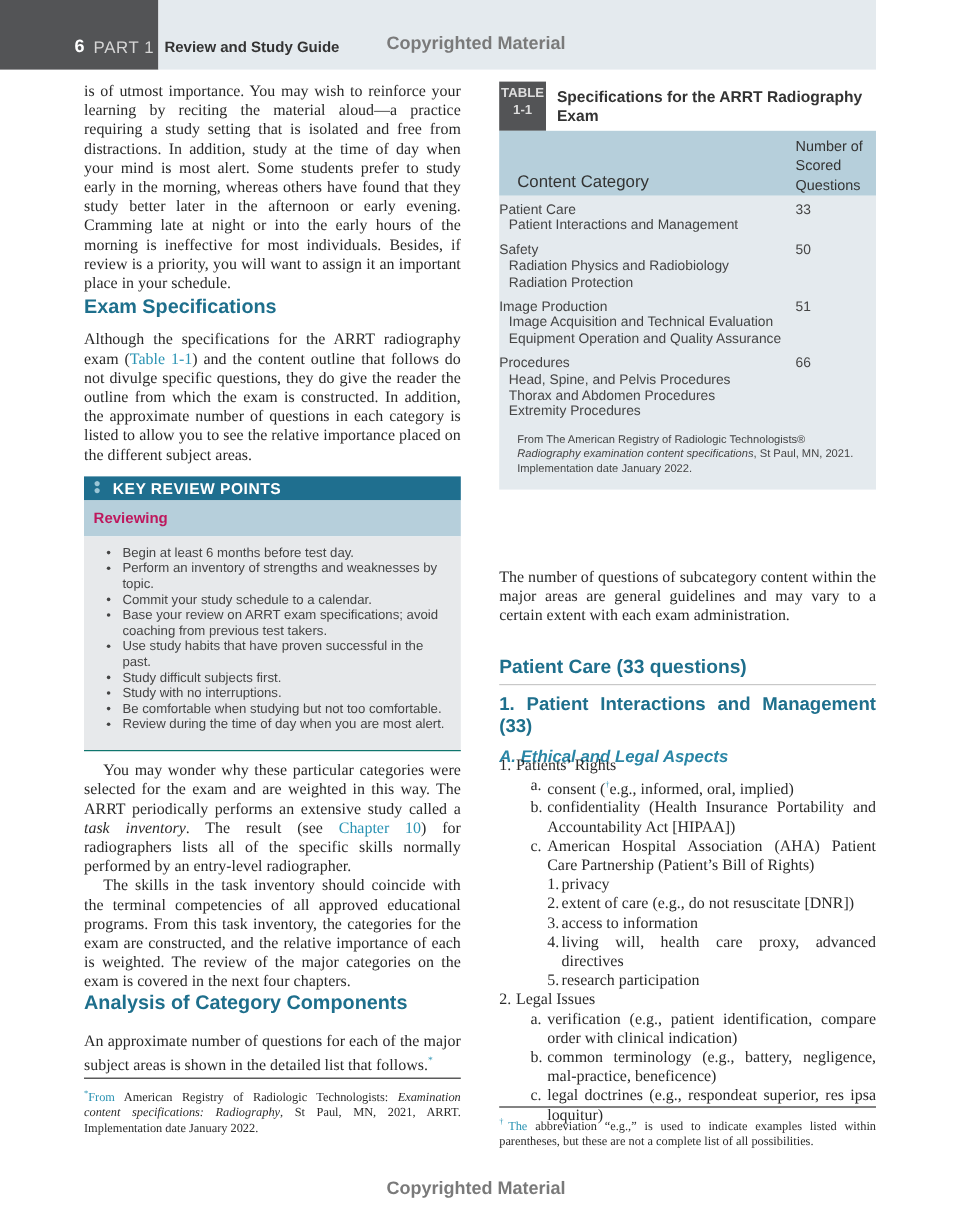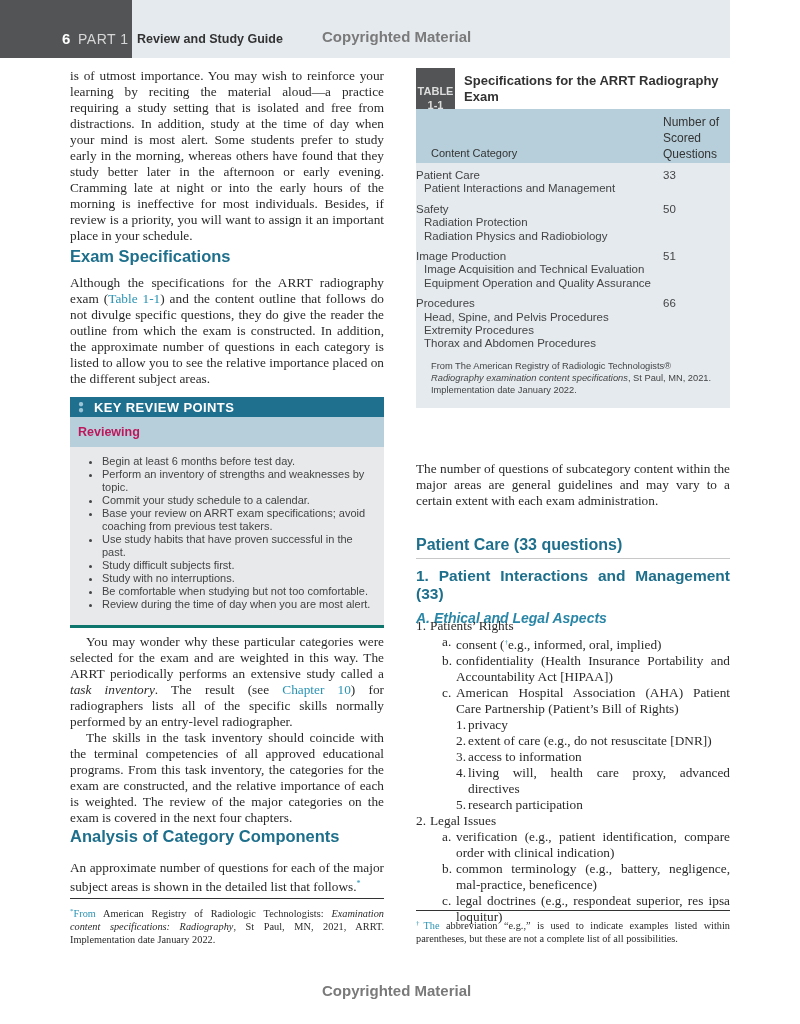--- a/index.html
+++ b/index.html
@@ -7,43 +7,43 @@
   .hdr-dark{position:absolute;left:0;top:0;width:132px;height:58px;background:#535456;}
   .hdr-light{position:absolute;left:132px;top:0;width:598px;height:58px;background:#e4eaee;}
   .pg-num{position:absolute;left:62px;top:30px;font:bold 15px "Liberation Sans",sans-serif;color:#fff;}
   .part{position:absolute;left:78px;top:31px;font:14px "Liberation Sans",sans-serif;color:#d6d6d6;letter-spacing:0.5px;}
   .guide{position:absolute;left:137px;top:32px;font:bold 12.5px "Liberation Sans",sans-serif;color:#333;}
   .copy-top{position:absolute;left:322px;top:28px;font:bold 15px "Liberation Sans",sans-serif;color:#7a7a7a;}
   .copy-bot{position:absolute;left:322px;top:982px;font:bold 15px "Liberation Sans",sans-serif;color:#7a7a7a;}
 
   .col{position:absolute;font-size:13.3px;line-height:16px;text-align:justify;}
   .left{left:70px;width:314px;}
-  .right{left:416px;width:314px;}
+  .right{left:416px;width:314px;margin-top:12px;}
   p{margin:0;}
   .indent{text-indent:16px;}
   h2{font:bold 16.5px "Liberation Sans",sans-serif;color:#1e6f8c;margin:0;}
   .link{color:#2a93b3;}
   i{font-style:italic;}
 
   
   .krp{position:absolute;left:70px;top:397px;width:314px;}
   .krp-head{background:#1f6f8f;color:#fff;height:20px;font:bold 13px "Liberation Sans",sans-serif;display:flex;align-items:center;padding-left:8px;letter-spacing:0.4px;}
   .krp-dots{display:inline-block;width:8px;margin-right:8px;color:#9cc6d6;font-size:10px;line-height:6px;}
   .krp-sub{background:#b6cfdb;height:30px;font:bold 12.5px "Liberation Sans",sans-serif;color:#be185d;padding-left:8px;display:flex;align-items:center;}
-  .krp-body{background:#e7e9eb;padding:8px 6px 14px 10px;border-bottom:3px solid #0f766e;}
+  .krp-body{background:#e7e9eb;padding:8px 6px 14px 10px;border-bottom:1px solid #0f766e;}
   .krp-body ul{margin:0;padding-left:22px;font:11px "Liberation Sans",sans-serif;color:#444;line-height:13px;}
   .krp-body li{margin:0;}
 
   
   .tbl{position:absolute;left:416px;top:68px;width:314px;}
   .tbl-top{display:flex;height:41px;}
-  .tbl-lab{width:43px;background:#535456;color:#ddd;font:bold 11px "Liberation Sans",sans-serif;text-align:center;padding-top:16px;line-height:14px;}
+  .tbl-lab{width:43px;background:#535456;color:#ddd;font:bold 11px "Liberation Sans",sans-serif;text-align:center;padding-top:3px;line-height:14px;}
   .tbl-title{padding-left:9px;padding-top:5px;font:bold 13px "Liberation Sans",sans-serif;color:#333;line-height:16px;}
   .tbl-hd{background:#b6cfdb;height:54px;position:relative;font:12px "Liberation Sans",sans-serif;color:#333;}
-  .tbl-hd .c1{position:absolute;left:15px;bottom:4px;font-size:11px;}
+  .tbl-hd .c1{position:absolute;left:15px;bottom:4px;font-size:14px;}
   .tbl-hd .c2{position:absolute;left:247px;top:5px;line-height:16px;}
   .tbl-body{background:#e4eaee;padding:6px 0 12px 0;font:11.5px "Liberation Sans",sans-serif;color:#444;line-height:13.4px;}
   .trow{position:relative;padding-left:0;margin-bottom:7px;}
   .trow .num{position:absolute;left:247px;top:0;}
   .trow .sub{padding-left:8px;}
   .trow.total{font-style:italic;}
   .tbl-src{font:9.3px "Liberation Sans",sans-serif;color:#444;line-height:12px;padding:2px 16px 0 15px;}
 
   .rule{border:none;border-top:1px solid #c8c8c8;margin:0;}
   .fnrule{border:none;border-top:1.5px solid #333;margin:0;}
@@ -120,35 +120,35 @@
     <span class="c2" style="width:66px;display:block;">Number of Scored Questions</span>
   </div>
   <div class="tbl-body">
     <div class="trow">
       <div>Patient Care</div>
       <div class="sub">Patient Interactions and Management</div>
       <span class="num">33</span>
     </div>
     <div class="trow">
       <div>Safety</div>
+      <div class="sub">Radiation Physics and Radiobiology</div>
       <div class="sub">Radiation Protection</div>
-      <div class="sub">Radiation Physics and Radiobiology</div>
       <span class="num">50</span>
     </div>
     <div class="trow">
       <div>Image Production</div>
       <div class="sub">Image Acquisition and Technical Evaluation</div>
       <div class="sub">Equipment Operation and Quality Assurance</div>
       <span class="num">51</span>
     </div>
     <div class="trow">
       <div>Procedures</div>
       <div class="sub">Head, Spine, and Pelvis Procedures</div>
+      <div class="sub">Thorax and Abdomen Procedures</div>
       <div class="sub">Extremity Procedures</div>
-      <div class="sub">Thorax and Abdomen Procedures</div>
       <span class="num">66</span>
     </div>
     <div class="tbl-src"><span>From The American Registry of Radiologic Technologists® </span><i>Radiography examination content specifications</i><span>, St Paul, MN, 2021. Implementation date January 2022.</span></div>
   </div>
 </div>
 
 <div class="col right" style="top:461px;">
   <p>The number of questions of subcategory content within the major areas are general guidelines and may vary to a certain extent with each exam administration.</p>
 </div>
 

